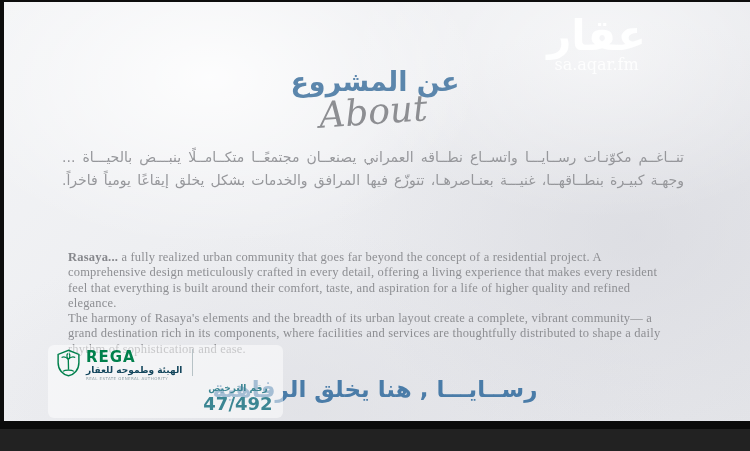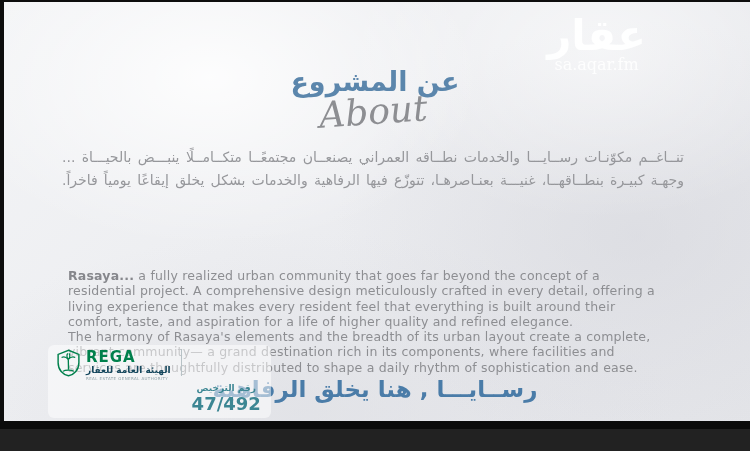--- a/index.html
+++ b/index.html
@@ -56,23 +56,24 @@
   
   .ar-body {
     position: absolute; top: 146px; right: 66px; left: 62px;
     direction: rtl; color: #96979b;
     font-size: 14px; line-height: 23px; font-weight: 500;
   }
   .ar-line { text-align: justify; text-align-last: justify; white-space: nowrap; }
 
   
   .en-body {
-    position: absolute; top: 268px; left: 68px; right: 82px;
+    position: absolute; top: 250px; left: 68px; right: 82px;
     color: #8d8e92; font-size: 12.5px; line-height: 15.3px;
     letter-spacing: 0.2px;
+    font-family: Liberation Serif, serif;
   }
   .en-lead { font-weight: bold; color: #86878c; }
 
   
   .tag-ar {
     position: absolute; top: 376px; left: 0; width: 100%;
     text-align: center; direction: rtl;
     font-size: 23px; font-weight: bold; color: #4a7ca8;
   }
   .tag-en {
@@ -111,22 +112,22 @@
     <div class="wm-word">عقار</div>
     <div class="wm-site">sa.aqar.fm</div>
   </div>
 
   <div class="title-ar">عن المشروع</div>
   <div class="title-en-row">
     <span class="script-about">About</span>
   </div>
 
   <div class="ar-body">
-    <div class="ar-line">تنــاغــم مكوّنـات رســايـــا والخدمات نطــاقه العمراني يصنعــان مجتمعًــا متكــامــلًا ينبـــض بالحيـــاة ...</div>
-    <div class="ar-line">وجهـة كبيـرة بنطــاقهــا، غنيـــة بعنـاصرهـا، تتوزّع فيها الرفاهية والخدمات بشكل يخلق إيقاعًا يومياً فاخراً.</div>
+    <div class="ar-line">تنــاغــم مكوّنـات رســايـــا واتســاع نطــاقه العمراني يصنعــان مجتمعًــا متكــامــلًا ينبـــض بالحيـــاة ...</div>
+    <div class="ar-line">وجهـة كبيـرة بنطــاقهــا، غنيـــة بعنـاصرهـا، تتوزّع فيها المرافق والخدمات بشكل يخلق إيقاعًا يومياً فاخراً.</div>
   </div>
 
   <div class="en-body">
     <div><span class="en-lead">Rasaya...</span><span> a fully realized urban community that goes far beyond the concept of a residential project. A comprehensive design meticulously crafted in every detail, offering a living experience that makes every resident feel that everything is built around their comfort, taste, and aspiration for a life of higher quality and refined elegance.</span></div>
     <div>The harmony of Rasaya's elements and the breadth of its urban layout create a complete, vibrant community— a grand destination rich in its components, where facilities and services are thoughtfully distributed to shape a daily rhythm of sophistication and ease.</div>
   </div>
 
   <div class="tag-ar">رســايـــا , هنا يخلق الرفاهية</div>
   <div class="tag-en">Rasaya, where comfort and refinement come to anchor.</div>
 
@@ -138,21 +139,21 @@
           <path d="M13 21.5 C13 17 12.8 13.5 12.8 10.8" stroke="#00804c" stroke-width="1.4"></path>
           <path d="M12.8 10.8 C10.5 8.2 7.8 7.8 5.8 8.8" stroke="#00804c" stroke-width="1.3"></path>
           <path d="M12.8 10.8 C15.2 8.2 18 7.8 20 8.8" stroke="#00804c" stroke-width="1.3"></path>
           <path d="M12.8 10.8 C11.2 8.6 11 6.2 12.2 4.4" stroke="#00804c" stroke-width="1.3"></path>
           <path d="M12.8 10.8 C14.5 8.6 14.8 6.2 13.6 4.4" stroke="#00804c" stroke-width="1.3"></path>
           <path d="M7.2 23.2 C9.4 21.4 16.4 21.4 18.6 23.2" stroke="#00804c" stroke-width="1.3"></path>
         </svg>
       </span>
       <span class="rega-text">
         <span class="rega-name">REGA</span>
-        <span class="rega-ar">الهيئة العامة للعقار</span>
+        <span class="rega-ar">الهيئة وطموحه للعقار</span>
         <span class="rega-en">REAL ESTATE GENERAL AUTHORITY</span>
       </span>
     </div>
     <div class="badge-divider"></div>
     <div class="license">
       <div class="license-label">رقم الترخيص</div>
       <div class="license-number">47/492</div>
     </div>
   </div>
 

